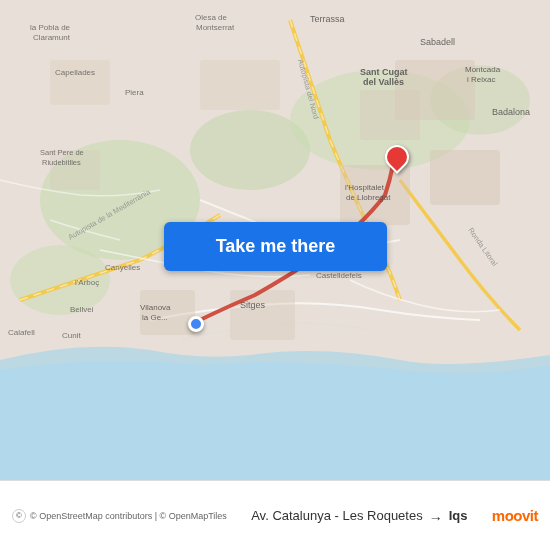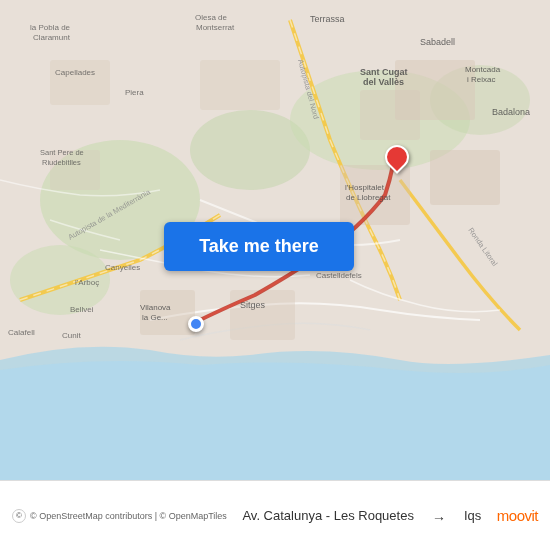--- a/index.html
+++ b/index.html
@@ -17,21 +17,21 @@
     .map-bg {
       position: absolute;
       top: 0; left: 0;
       width: 100%; height: 100%;
     }
 
     .take-me-there-btn {
       position: absolute;
       top: 222px;
       left: 164px;
-      width: 190px;
+      width: 223px;
       height: 49px;
       background: #1a73e8;
       color: white;
       border: none;
       border-radius: 6px;
       font-size: 18px;
       font-weight: 600;
       cursor: pointer;
       display: flex;
       align-items: center;
@@ -105,52 +105,52 @@
       border-radius: 50%;
       display: flex;
       align-items: center;
       justify-content: center;
       font-size: 8px;
     }
 
     .route-info {
       display: flex;
       align-items: center;
-      gap: 18px;
+      gap: 6px;
       flex: 1;
       justify-content: center;
     }
 
     .route-origin {
       font-size: 13px;
       color: #333;
       font-weight: 500;
     }
 
     .route-arrow {
       font-size: 14px;
       color: #333;
     }
 
     .route-dest {
       font-size: 13px;
       color: #333;
-      font-weight: 400;
+      font-weight: 700;
     }
 
     .moovit-logo {
       display: flex;
       align-items: center;
       gap: 3px;
       flex-shrink: 0;
     }
 
     .moovit-text {
       font-size: 15px;
-      font-weight: normal;
+      font-weight: bold;
       color: #ff6600;
       letter-spacing: -0.5px;
     }
   </style>
 </head>
 <body>
 
 <div class="map-container">
 
   <svg class="map-bg" viewBox="0 0 550 480" xmlns="http://www.w3.org/2000/svg">

